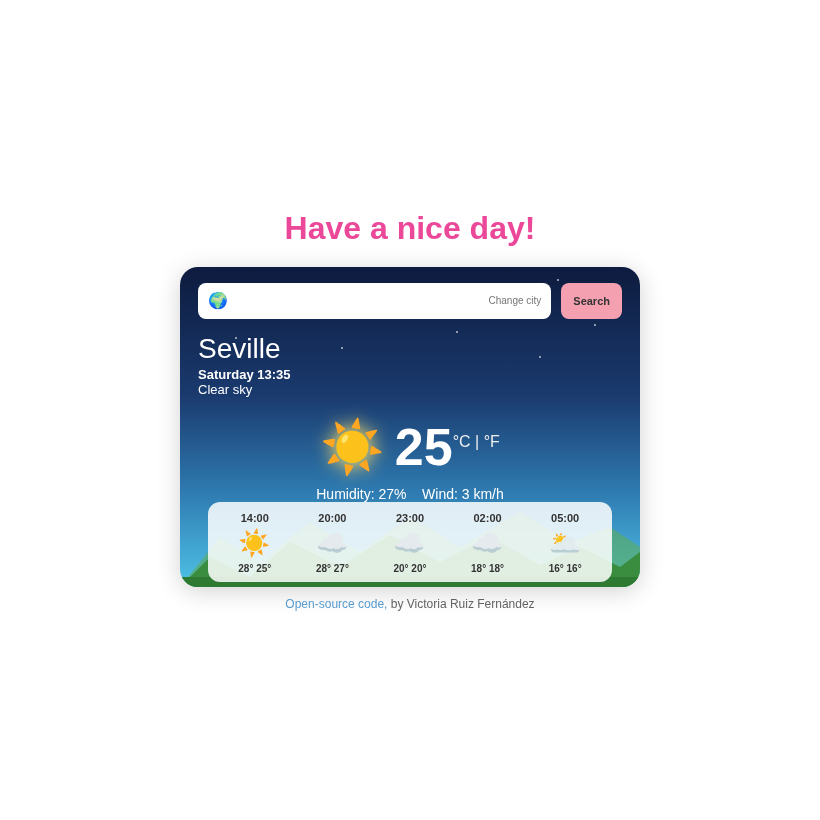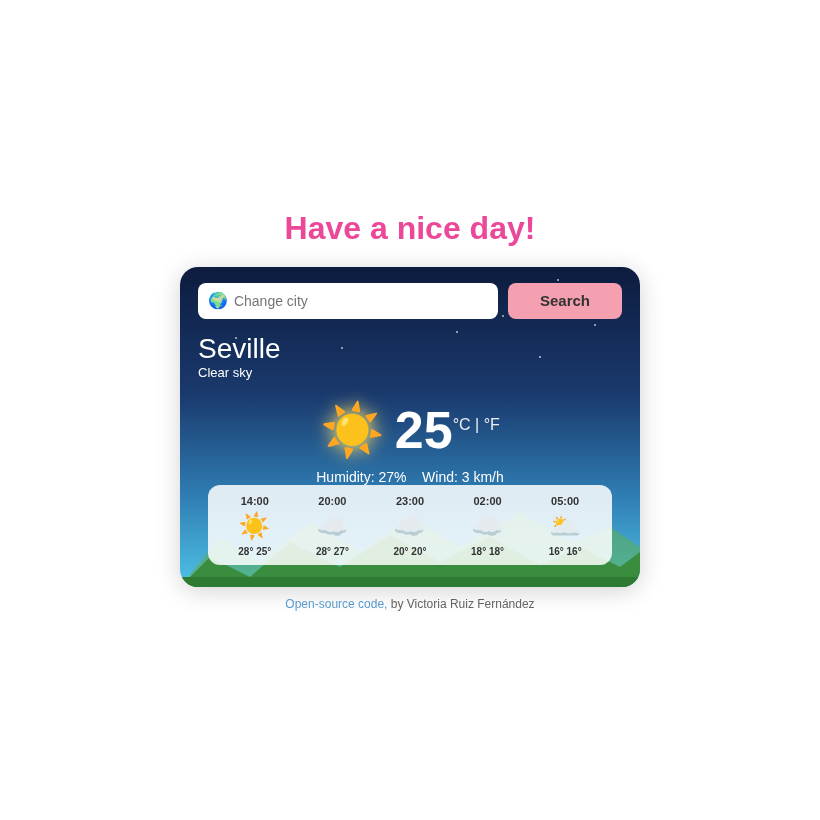--- a/index.html
+++ b/index.html
@@ -74,33 +74,34 @@
     }
 
     .globe-icon {
       font-size: 16px;
       margin-right: 6px;
     }
 
     .city-input {
       border: none;
       outline: none;
-      font-size: 14px;
+      font-size: 10px;
       color: #a21caf;
       background: transparent;
       width: 100%;
+      text-align: right;
     }
 
     .search-btn {
       background: #f4a0b0;
       color: #333;
       border: none;
       border-radius: 8px;
-      padding: 8px 32px;
-      font-size: 15px;
+      padding: 8px 12px;
+      font-size: 11px;
       font-weight: bold;
       cursor: pointer;
       height: 36px;
       white-space: nowrap;
     }
 
     
     .city-info {
       color: #fff;
       margin-bottom: 10px;
@@ -256,20 +257,21 @@
     <div class="search-bar">
       <div class="city-input-wrapper">
         <span class="globe-icon">🌍</span>
         <input class="city-input" type="text" placeholder="Change city" style="">
       </div>
       <button class="search-btn">Search</button>
     </div>
 
     <div class="city-info">
       <div class="city-name">Seville</div>
+      <div class="city-date">Saturday 13:35</div>
       <div class="city-condition">Clear sky</div>
     </div>
 
     <div class="main-weather">
       <div class="sun-temp-row">
         <span class="sun-icon">☀️</span>
         <span class="temp-display">
           <span>25</span><span class="temp-units">°C | °F</span>
         </span>
       </div>

